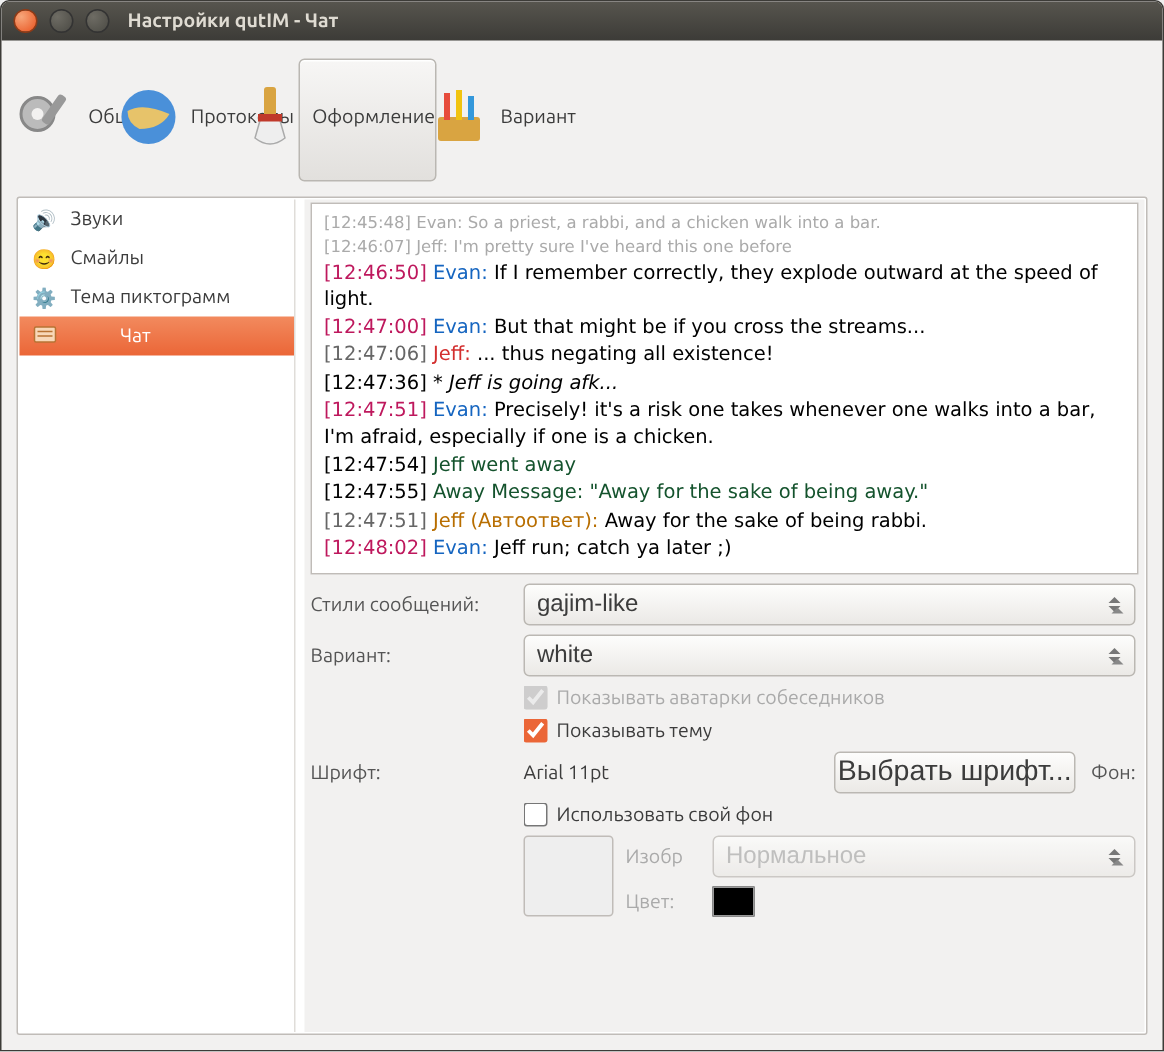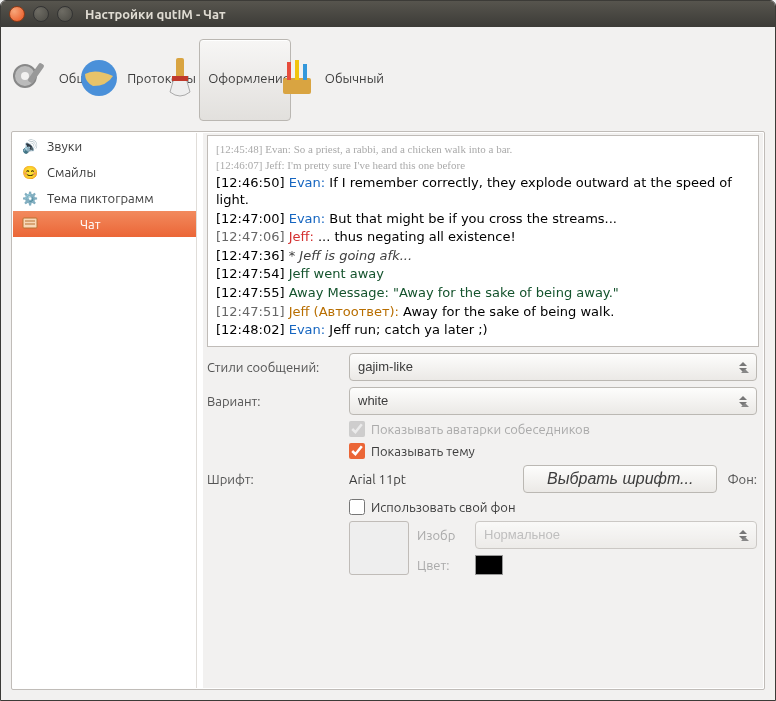--- a/index.html
+++ b/index.html
@@ -21,42 +21,42 @@
 .row { display: flex; flex: 1; gap: 6px; min-height: 0; border:1px solid #c0bcb8; background:#fff; padding:1px; border-radius:2px;}
 .sidebar { width: 184px; background: #fff; border-right:1px solid #e0ddd9;}
 .side-item { display: flex; align-items: center; gap: 8px; padding: 4px 8px; height: 26px; cursor: pointer; }
 .side-item.sel { background: #f07746; color: #fff; background: linear-gradient(#f28a5e, #eb6637); gap: 41px; }
 .side-icon { width: 18px; height: 18px; display:flex;align-items:center;justify-content:center; }
 
 .main { flex: 1; display: flex; flex-direction: column; padding: 0 4px 4px 4px; min-height: 0; gap: 6px; background:#f2f1f0;}
 
 .preview { border: 1px solid #c0bcb8; background: #fff; padding: 6px 8px; font-family: "DejaVu Sans", sans-serif; font-size: 13px; line-height: 1.35; overflow: hidden; margin-top:2px;}
 .preview .msg { margin-bottom: 1px; }
-.preview .hist { color: #aaa; font-size: 11px; font-family: Liberation Serif, serif; }
+.preview .hist { color: #aaa; font-size: 11px; }
 .preview .hist .ts { color: #aaa; }
 .preview .ts { color: #000; }
-.preview .tsE { color: #000000; }
+.preview .tsE { color: #be185d; }
 .preview .tsJ { color: #666; }
 .preview .evan { color: #1565c0; }
 .preview .jeff { color: #d32f2f; }
-.preview .action { color: #404040; font-style: italic; }
+.preview .action { color: #000000; font-style: italic; }
 .preview .sys { color: #14532d; }
 .preview .auto { color: #b86e00; }
 .preview .body { color: #000; }
 
 .form { display: grid; grid-template-columns: 132px 1fr auto auto; gap: 6px 10px; align-items: center; font-size: 13px; padding-right:2px;}
 .form label { color: #555; }
-select.combo, .combo { height: 28px; border: 1px solid #bbb8b3; border-radius: 4px; background: linear-gradient(#fdfdfc,#ebe9e6); padding: 0 24px 0 8px; font-size: 13px; color:#3c3c3c; position:relative; appearance:none; width:100%;}
+select.combo, .combo { height: 28px; border: 1px solid #bbb8b3; border-radius: 4px; background: linear-gradient(#fdfdfc,#ebe9e6); padding: 0 24px 0 8px; font-size: 16px; color:#3c3c3c; position:relative; appearance:none; width:100%;}
 .combo-wrap{position:relative; display:flex;}
 .combo-wrap::after{content:"";position:absolute;right:8px;top:50%;transform:translateY(-50%);width:0;height:0;border-left:4px solid transparent;border-right:4px solid transparent;border-top:4px solid #888;border-bottom:4px solid #888; border-top:none; height:8px; background:none;}
 .updn{position:absolute;right:6px;top:4px;bottom:4px;width:12px;display:flex;flex-direction:column;justify-content:center;gap:2px;}
 .updn::before,.updn::after{content:"";width:0;height:0;border-left:4px solid transparent;border-right:4px solid transparent;}
 .updn::before{border-bottom:4px solid #777;}
 .updn::after{border-top:4px solid #777;}
-.btn { height: 28px; border: 1px solid #bbb8b3; border-radius: 4px; background: linear-gradient(#fdfdfc,#ebe9e6); padding: 0 23px; font-size: 16px; cursor: pointer; color:#3c3c3c;font-style:italic; }
+.btn { height: 28px; border: 1px solid #bbb8b3; border-radius: 4px; background: linear-gradient(#fdfdfc,#ebe9e6); padding: 0 2px; font-size: 19px; cursor: pointer; color:#3c3c3c; }
 .chk { display: flex; align-items: center; gap: 6px; }
 .chk input { width: 16px; height: 16px; accent-color:#eb6637;}
 .disabled, .disabled * { color: #aaa !important; }
 .swatch { width: 60px; height: 54px; border: 1px solid #c0bcb8; border-radius: 3px; background:#eee; }
 .cswatch{ width:28px;height:20px;background:#000;border:1px solid #999;display:inline-block;}
 .subgrid{display:grid;grid-template-columns:60px 50px 1fr;gap:6px 8px;align-items:center;}
 </style>
 </head>
 <body>
 
@@ -102,21 +102,21 @@
       </div>
       <div class="toolbtn">
         <span class="ticon">
           <svg width="48" height="48" viewBox="0 0 48 48">
               <rect x="10" y="24" width="28" height="16" rx="2" fill="#d9a441"></rect>
               <rect x="14" y="8" width="4" height="18" fill="#e74c3c"></rect>
               <rect x="22" y="6" width="4" height="20" fill="#f1c40f"></rect>
               <rect x="30" y="10" width="4" height="16" fill="#3498db"></rect>
             </svg>
         </span>
-        <span>Обычный</span>
+        <span>Вариант</span>
       </div>
     </div>
 
     <div class="row">
       <div class="sidebar">
         <div class="side-item">
           <span class="side-icon">🔊</span>
           <span>Звуки</span>
         </div>
         <div class="side-item">
@@ -140,23 +140,24 @@
       </div>
 
       <div class="main">
         <div class="preview" id="preview">
             <div class="msg hist"><span class="ts">[12:45:48] </span><span class="">Evan: </span><span class="">So a priest, a rabbi, and a chicken walk into a bar.</span></div>
             <div class="msg hist"><span class="ts">[12:46:07] </span><span class="">Jeff: </span><span class="">I'm pretty sure I've heard this one before</span></div>
             <div class="msg"><span class="tsE">[12:46:50] </span><span class="evan">Evan: </span><span class="body">If I remember correctly, they explode outward at the speed of light.</span></div>
             <div class="msg"><span class="tsE">[12:47:00] </span><span class="evan">Evan: </span><span class="body">But that might be if you cross the streams...</span></div>
             <div class="msg"><span class="tsJ">[12:47:06] </span><span class="jeff">Jeff: </span><span class="body">... thus negating all existence!</span></div>
             <div class="msg"><span class="ts">[12:47:36] </span><span class="action">* Jeff is going afk...</span></div>
+            <div class="msg"><span class="tsE">[12:47:51] </span><span class="evan">Evan: </span><span class="body">Precisely! it's a risk one takes whenever one walks into a bar, I'm afraid, especially if one is a chicken.</span></div>
             <div class="msg"><span class="ts">[12:47:54] </span><span class="sys">Jeff went away</span></div>
             <div class="msg"><span class="ts">[12:47:55] </span><span class="sys">Away Message: "Away for the sake of being away."</span></div>
-            <div class="msg"><span class="tsJ">[12:47:51] </span><span class="auto">Jeff (Автоответ): </span><span class="body">Away for the sake of being walk.</span></div>
+            <div class="msg"><span class="tsJ">[12:47:51] </span><span class="auto">Jeff (Автоответ): </span><span class="body">Away for the sake of being rabbi.</span></div>
             <div class="msg"><span class="tsE">[12:48:02] </span><span class="evan">Evan: </span><span class="body">Jeff run; catch ya later ;)</span></div>
           </div>
 
         <div class="form">
           <label>Стили сообщений:</label>
           <div class="combo-wrap" style="grid-column:2/5">
             <select class="combo"><option>gajim-like</option></select>
             <span class="updn"></span>
           </div>
 

